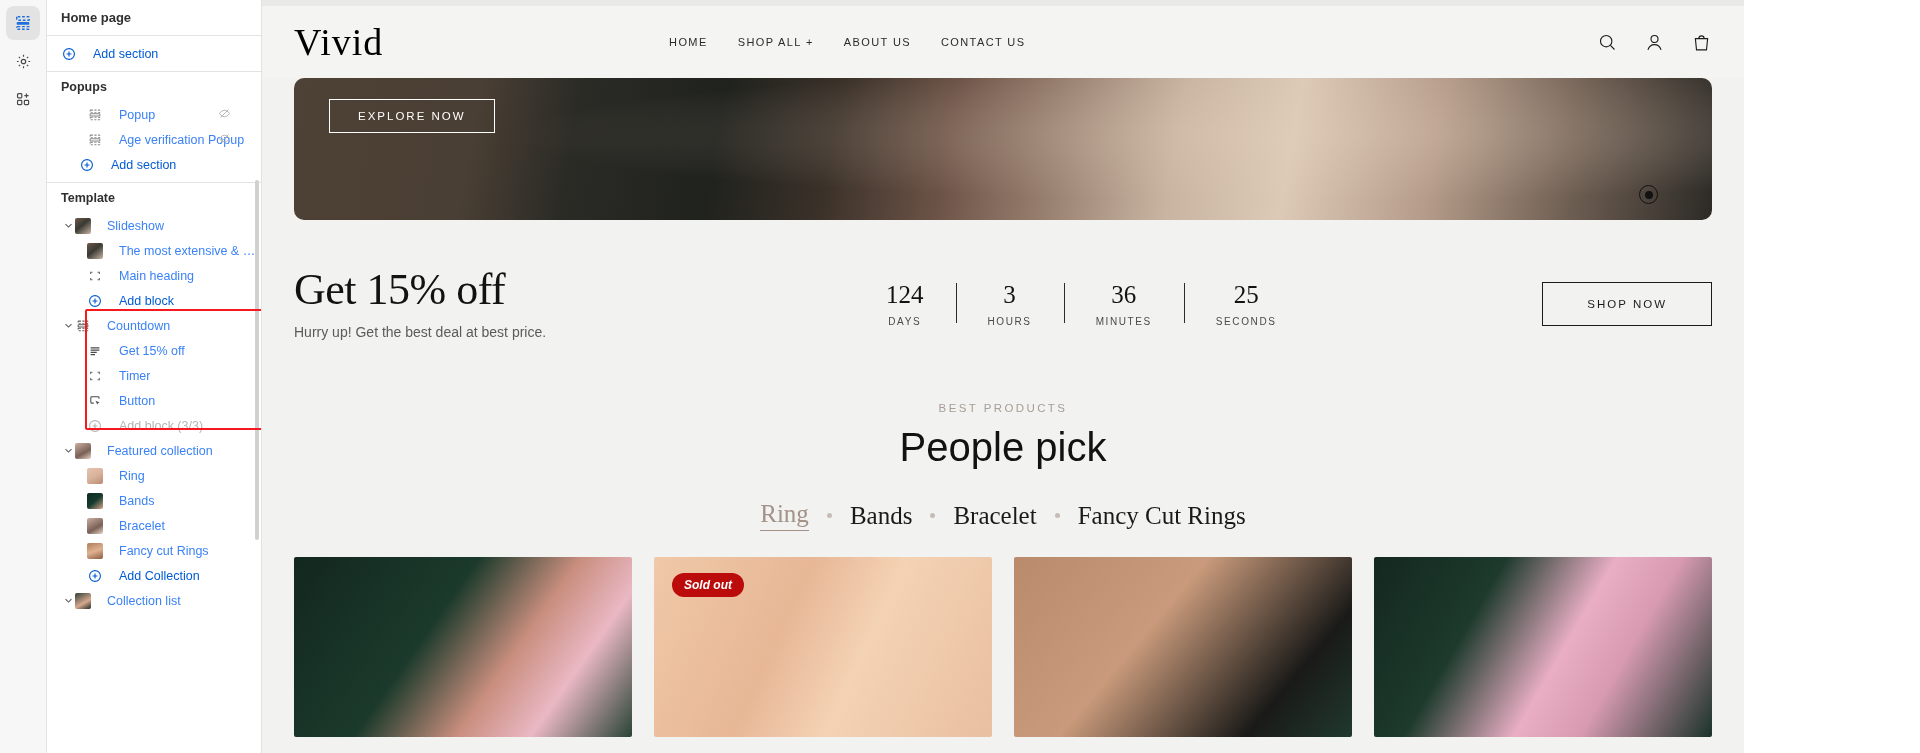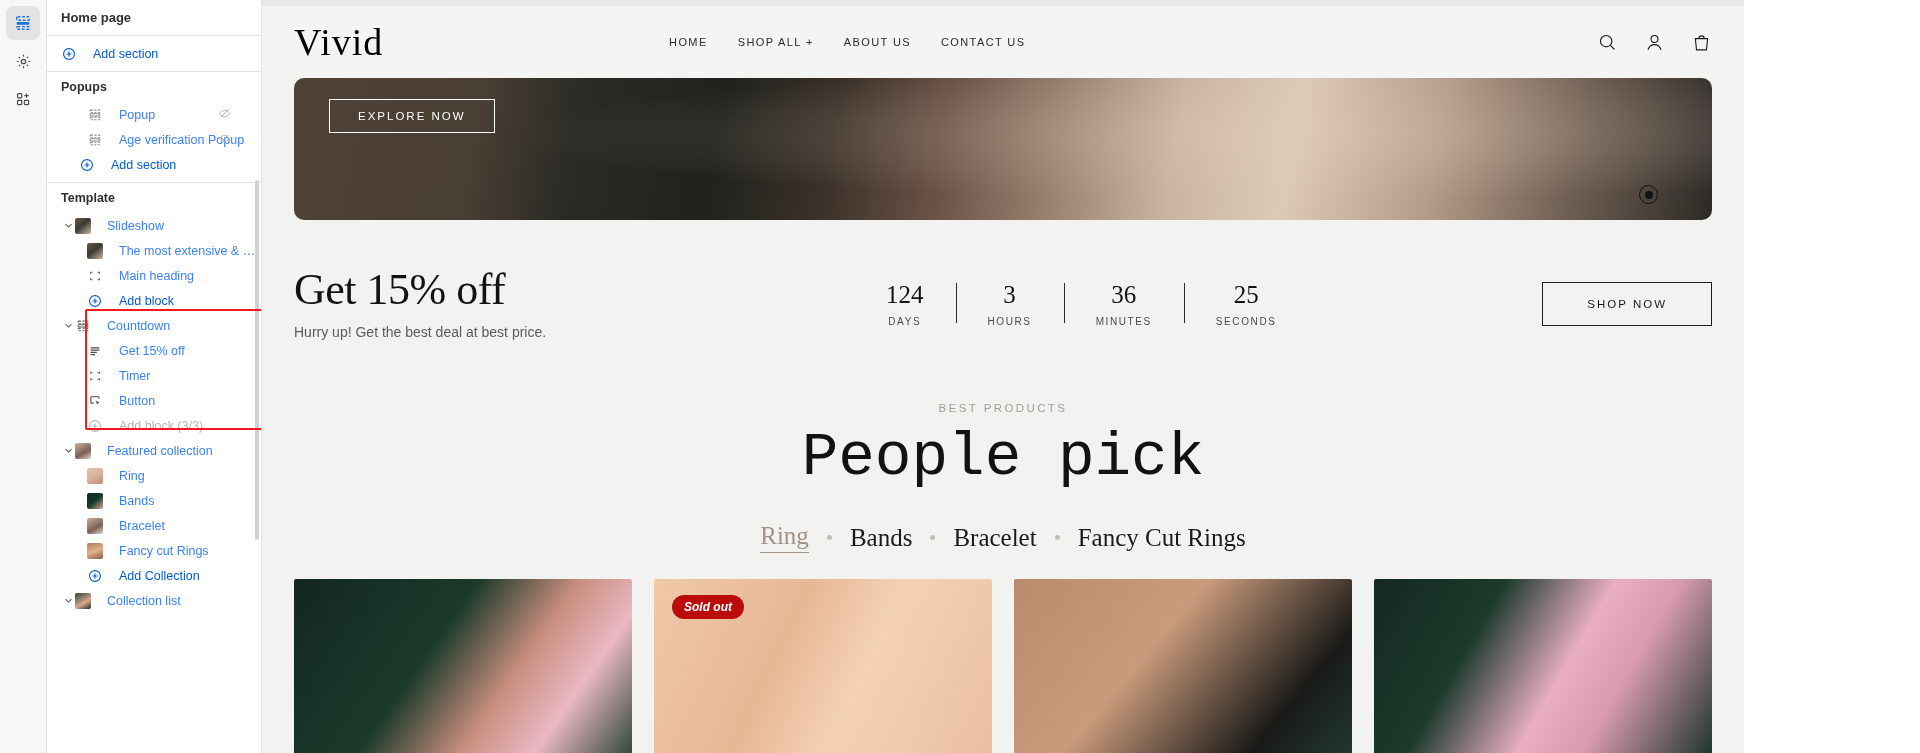--- a/index.html
+++ b/index.html
@@ -150,21 +150,21 @@
   .shop-now {
     margin-left: auto; border: 1px solid #1c1c1c; background: transparent;
     font-size: 11.5px; letter-spacing: 2px; color: #1c1c1c;
     padding: 15px 44px; cursor: pointer;
   }
 
   
   .best { text-align: center; margin-top: 62px; }
   .best-kicker { font-size: 11.5px; letter-spacing: 2.4px; color: #a79d96; }
   .best-title {
-    font-family: Liberation Mono, monospace; font-size: 61px; color: #121212;
+    font-family: Liberation Sans, sans-serif; font-size: 40px; color: #121212;
     margin-top: 12px; line-height: 1.05;
   }
   .tabs { display:flex; align-items:center; justify-content:center; gap: 18px; margin-top: 32px; }
   .tab {
     font-family: "Liberation Serif", serif; font-size: 25px; color: #1a1a1a; cursor: pointer;
   }
   .tab.active { color: #a39288; border-bottom: 1px solid #a39288; padding-bottom: 2px; }
   .tab-sep { width: 5px; height: 5px; border-radius: 50%; background: #c5bcb6; }
 
   .cards { display: flex; gap: 22px; padding: 26px 32px 0 32px; }

